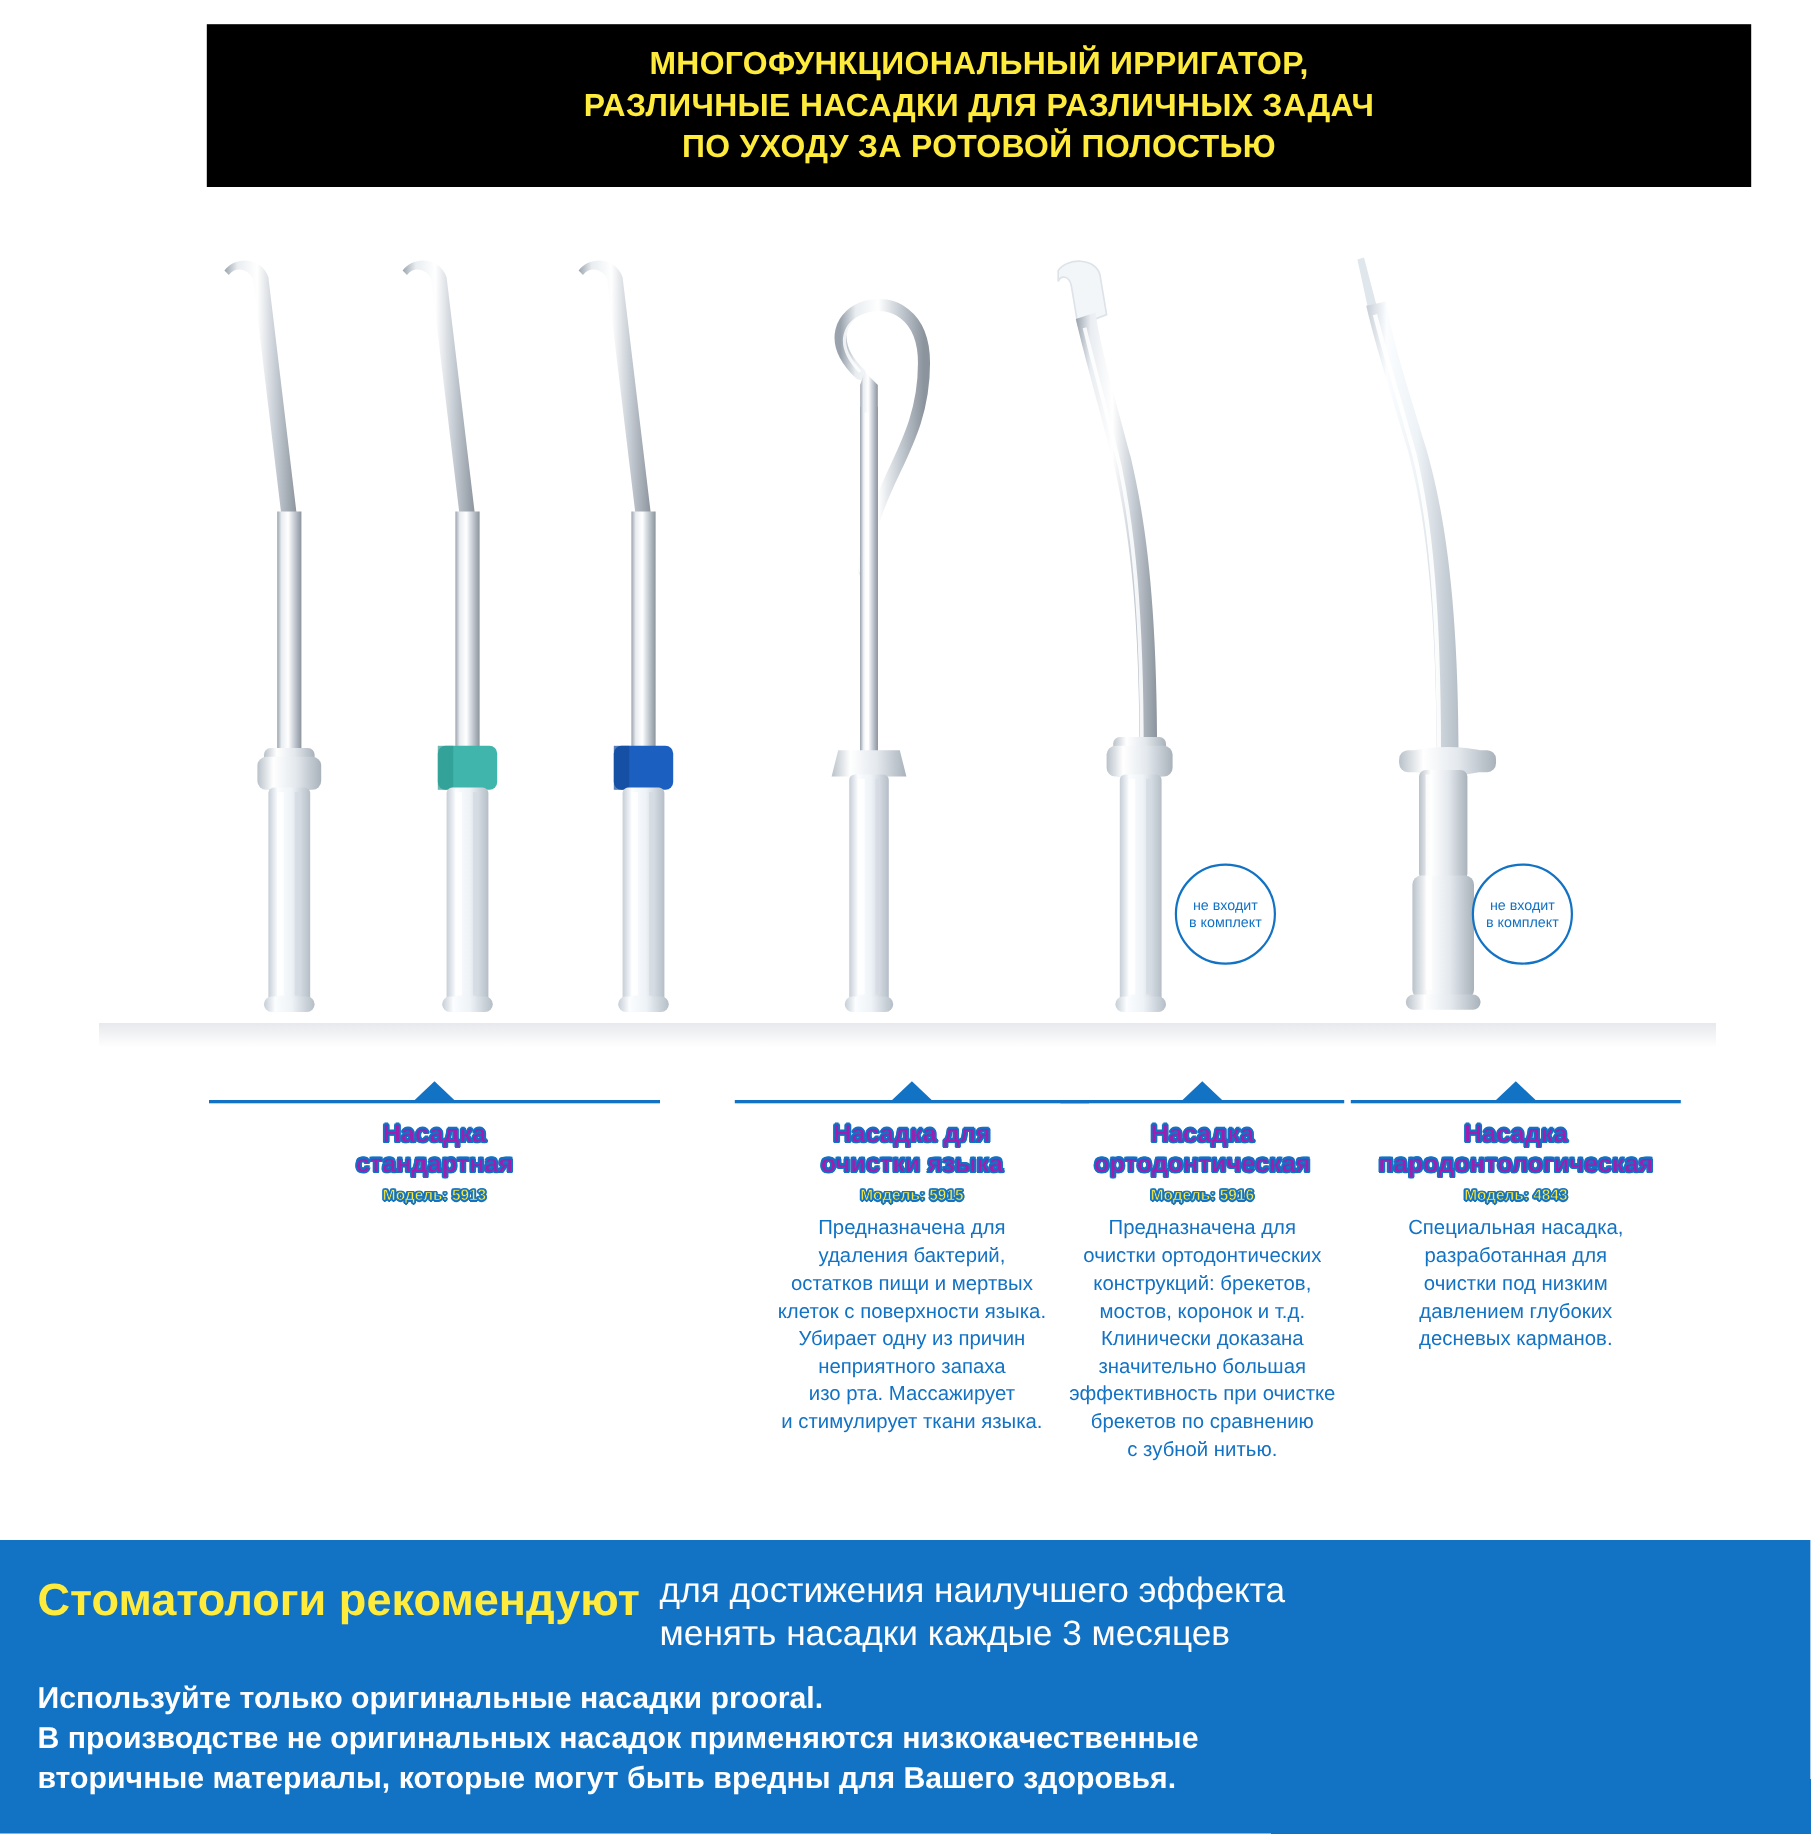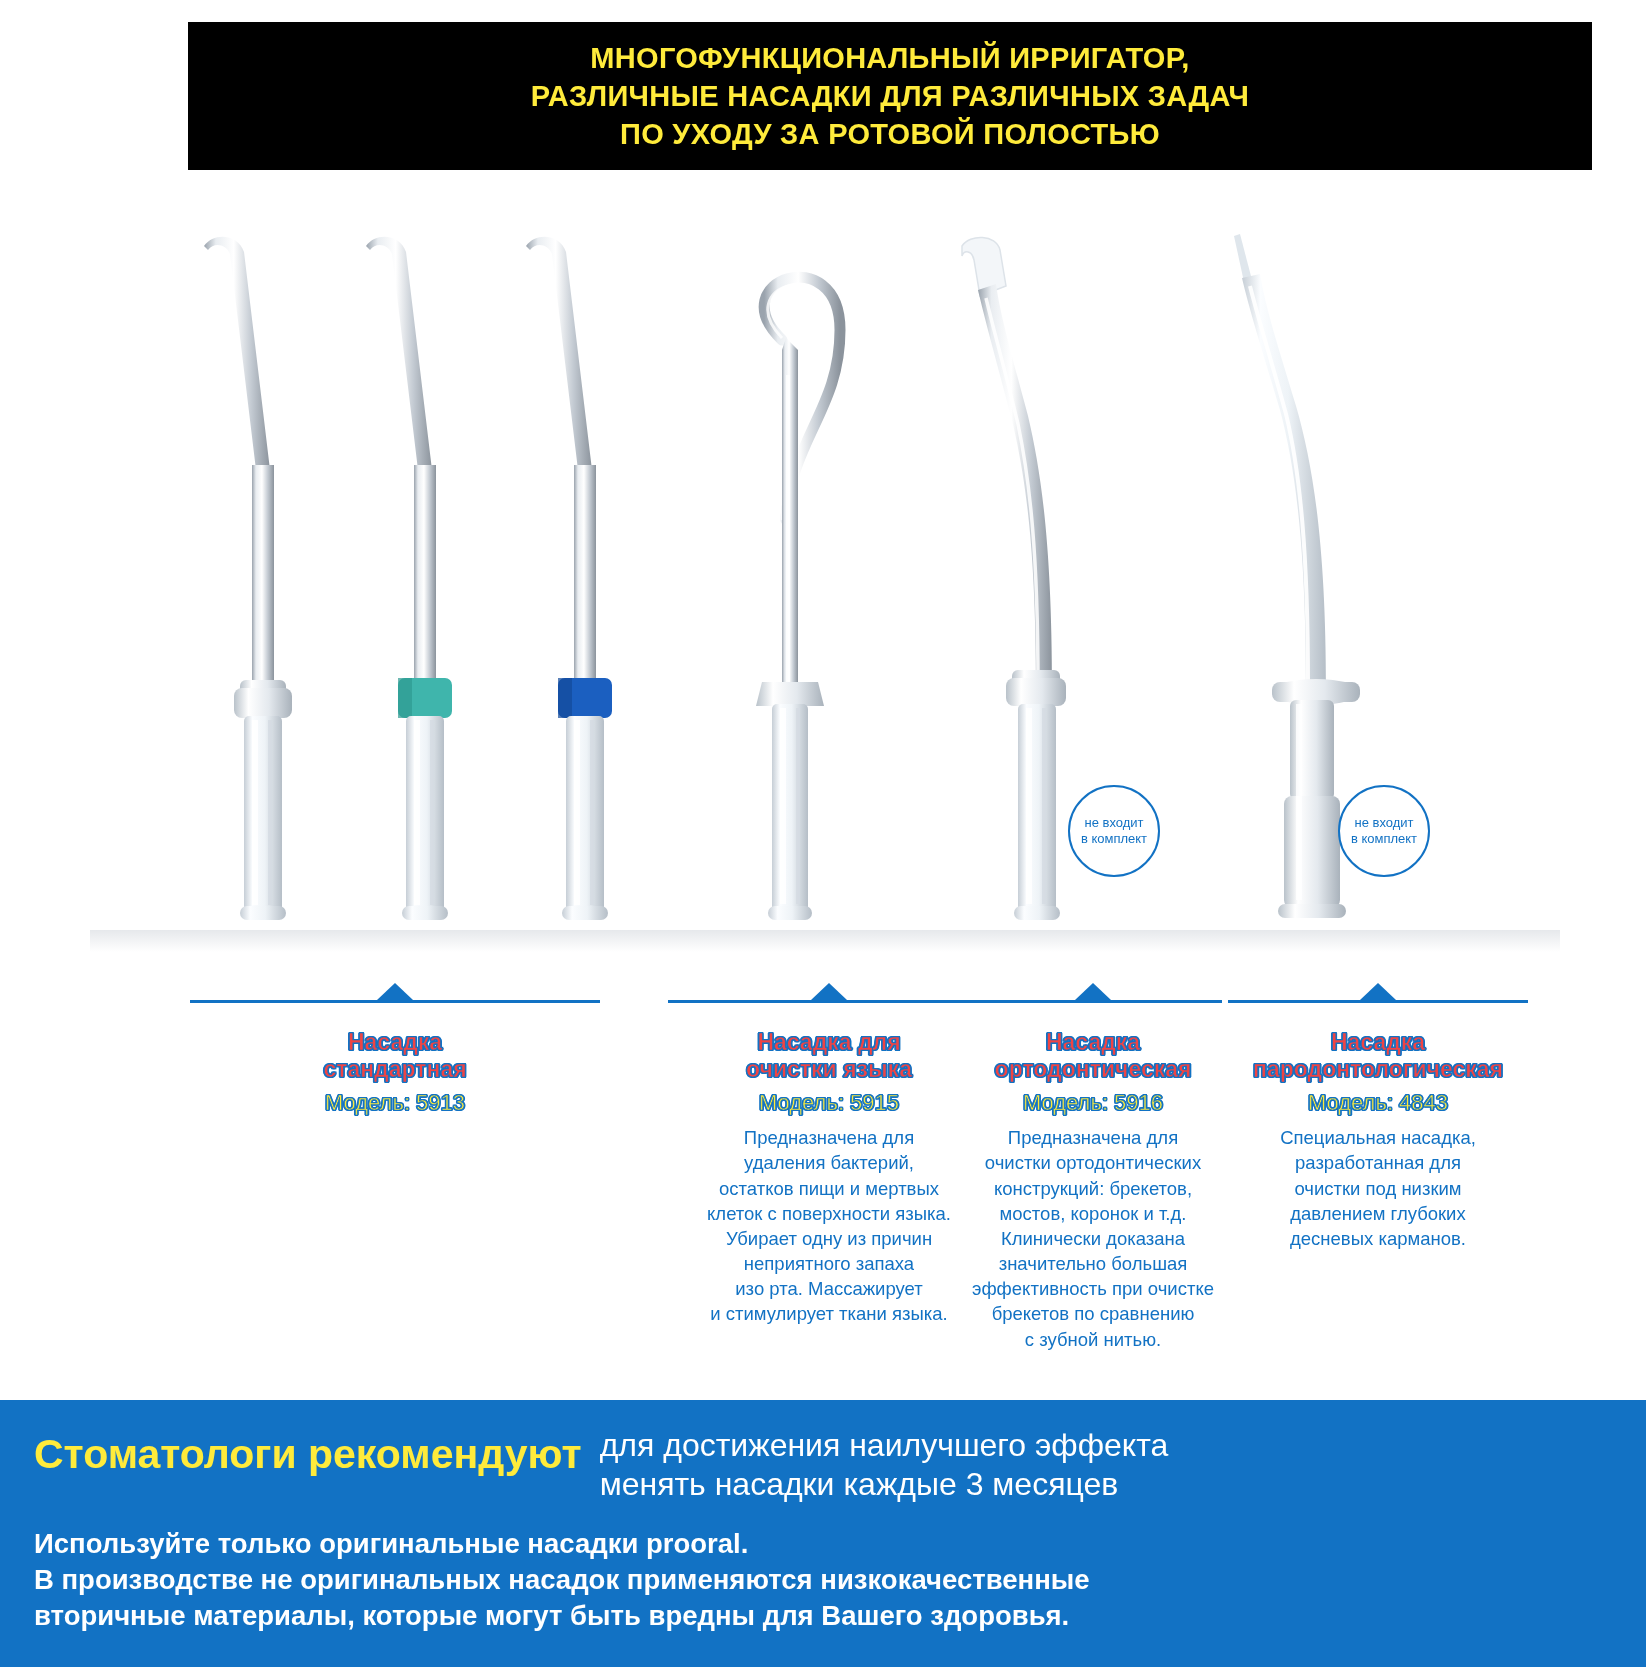--- a/index.html
+++ b/index.html
@@ -107,36 +107,36 @@
     left: 50%;
     top: -17px;
     transform: translateX(-50%);
     width: 0;
     height: 0;
     border-left: 18px solid transparent;
     border-right: 18px solid transparent;
     border-bottom: 17px solid #1272c4;
   }
   .callout-title {
-    margin-top: 26px;
-    color: #ef4444;
+    margin-top: 14px;
+    color: #a21caf;
     font-weight: bold;
     font-size: 23px;
     line-height: 1.18;
     white-space: pre-line;
     -webkit-text-stroke: 0.6px #1272c4;
     text-shadow:
       -1.4px 0 #1272c4, 1.4px 0 #1272c4, 0 -1.4px #1272c4, 0 1.4px #1272c4,
       -1px -1px #1272c4, 1px -1px #1272c4, -1px 1px #1272c4, 1px 1px #1272c4;
   }
   .callout-model {
     margin-top: 7px;
     color: #ffeb3b;
-    font-weight: normal;
-    font-size: 22px;
+    font-weight: bold;
+    font-size: 14px;
     -webkit-text-stroke: 0.6px #1272c4;
     text-shadow:
       -1.4px 0 #1272c4, 1.4px 0 #1272c4, 0 -1.4px #1272c4, 0 1.4px #1272c4,
       -1px -1px #1272c4, 1px -1px #1272c4, -1px 1px #1272c4, 1px 1px #1272c4;
   }
   .callout-desc {
     margin-top: 9px;
     color: #1272c4;
     font-size: 18.5px;
     line-height: 1.36;

